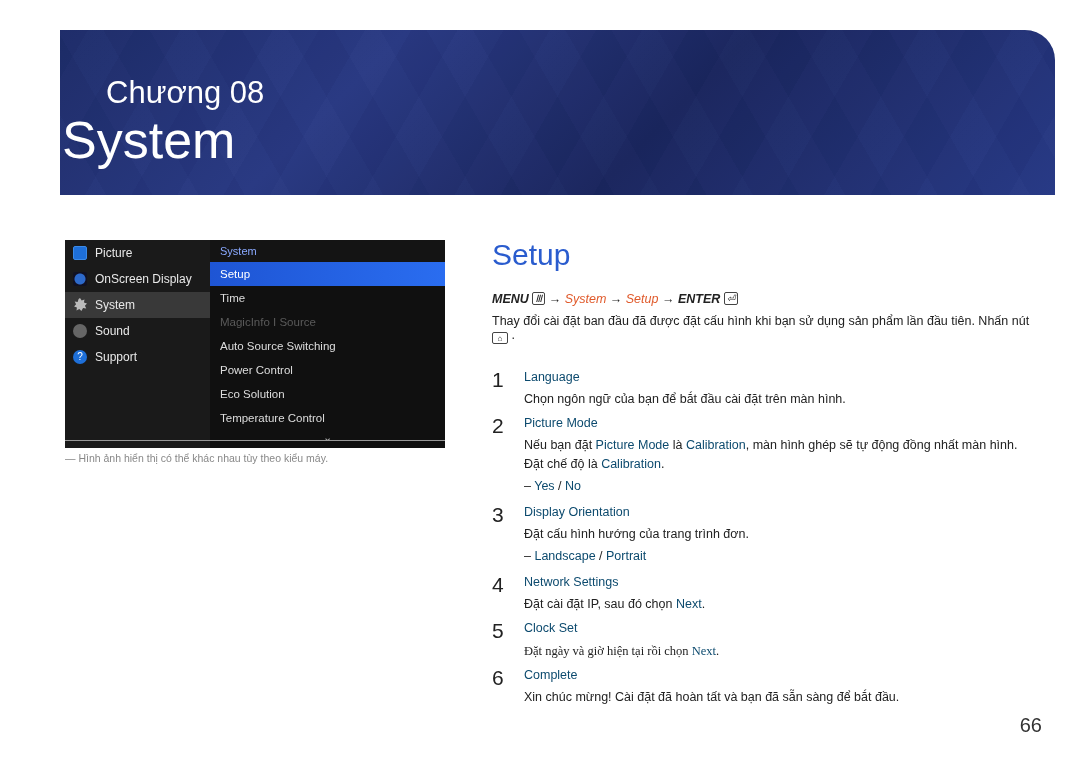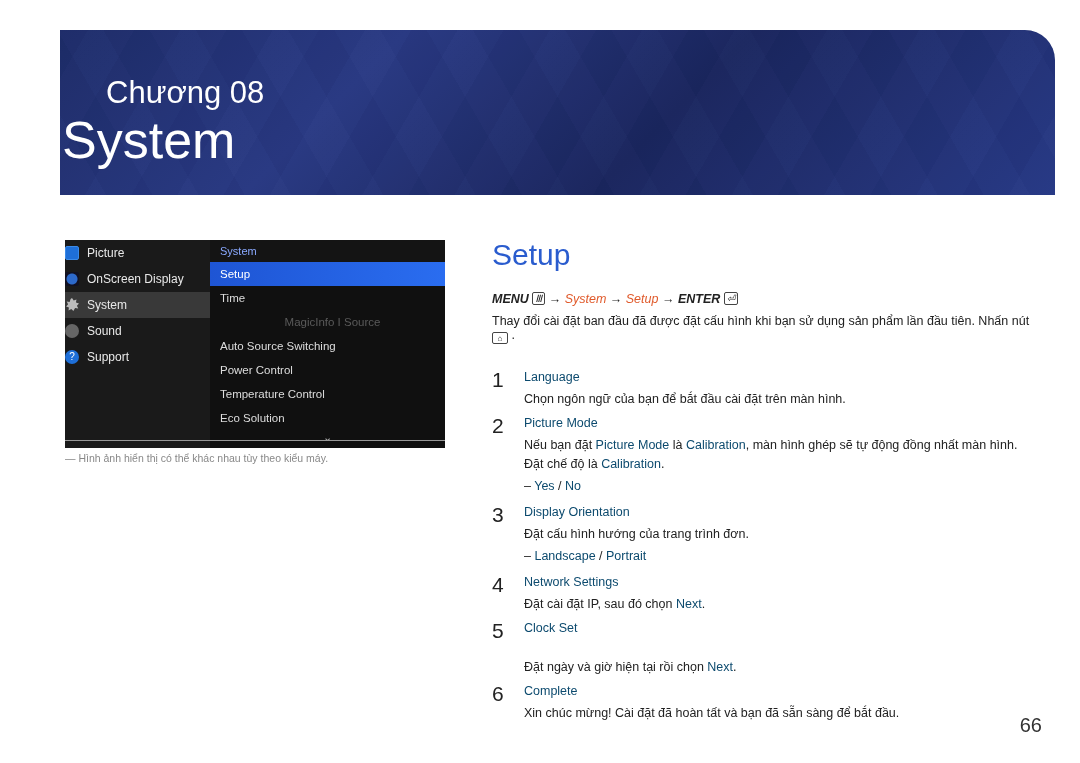--- a/index.html
+++ b/index.html
@@ -59,21 +59,21 @@
     display: flex;
   }
   .menu-left {
     width: 145px;
     background: #1a1a1a;
   }
   .menu-left .item {
     display: flex;
     align-items: center;
     height: 26px;
-    padding-left: 0;
+    padding-left: 8px;
     gap: 8px;
   }
   .menu-left .item.active {
     background: #393939;
   }
   .micon {
     width: 14px;
     height: 14px;
     display: inline-block;
     border-radius: 2px;
@@ -101,21 +101,20 @@
     line-height: 24px;
     font-size: 11.5px;
     color: #ddd;
   }
   .menu-right .ritem.sel {
     background: linear-gradient(90deg, #1e55d4, #2a6df0);
     color: #fff;
   }
   .menu-right .ritem.dim {
     color: #5a5a5a;
-    text-align: center;
   }
   .menu-right .chev {
     text-align: center;
     color: #aaa;
     height: 18px;
     line-height: 14px;
     font-size: 11px;
   }
 
   .footnote-hr {
@@ -250,22 +249,22 @@
       </div>
     </div>
   <div class="menu-right">
     <div class="hdr">System</div>
     <div id="menu-right-items">
         <div class="ritem sel">Setup</div>
         <div class="ritem">Time</div>
         <div class="ritem dim">MagicInfo I Source</div>
         <div class="ritem">Auto Source Switching</div>
         <div class="ritem">Power Control</div>
+        <div class="ritem">Eco Solution</div>
         <div class="ritem">Temperature Control</div>
-        <div class="ritem">Eco Solution</div>
       </div>
     <div class="chev">⌄</div>
   </div>
 </div>
 
 <div class="footnote-hr"></div>
 <div class="footnote">―  Hình ảnh hiển thị có thể khác nhau tùy theo kiểu máy.</div>
 
 <div class="content">
   <div class="section-title">Setup</div>
@@ -306,21 +305,21 @@
         <div class="step-num">4</div>
         <div class="step-body">
           <div><span class="hl">Network Settings</span></div>
           <div style="margin-top: 4px;"><span>Đặt cài đặt IP, sau đó chọn </span><span class="hl">Next</span><span>.</span></div>
         </div>
       </div>
       <div class="step">
         <div class="step-num">5</div>
         <div class="step-body">
           <div><span class="hl">Clock Set</span></div>
-          <div style="margin-top: 20px;"><span>Đặt ngày và giờ hiện tại rồi chọn </span><span class="hl">Next</span><span>.</span></div>
+          <div style="margin-top: 4px; font-family: Liberation Serif, serif;"><span>Đặt ngày và giờ hiện tại rồi chọn </span><span class="hl">Next</span><span>.</span></div>
         </div>
       </div>
       <div class="step">
         <div class="step-num">6</div>
         <div class="step-body">
           <div><span class="hl">Complete</span></div>
           <div style="margin-top: 4px;">Xin chúc mừng! Cài đặt đã hoàn tất và bạn đã sẵn sàng để bắt đầu.</div>
         </div>
       </div>
     </div>

